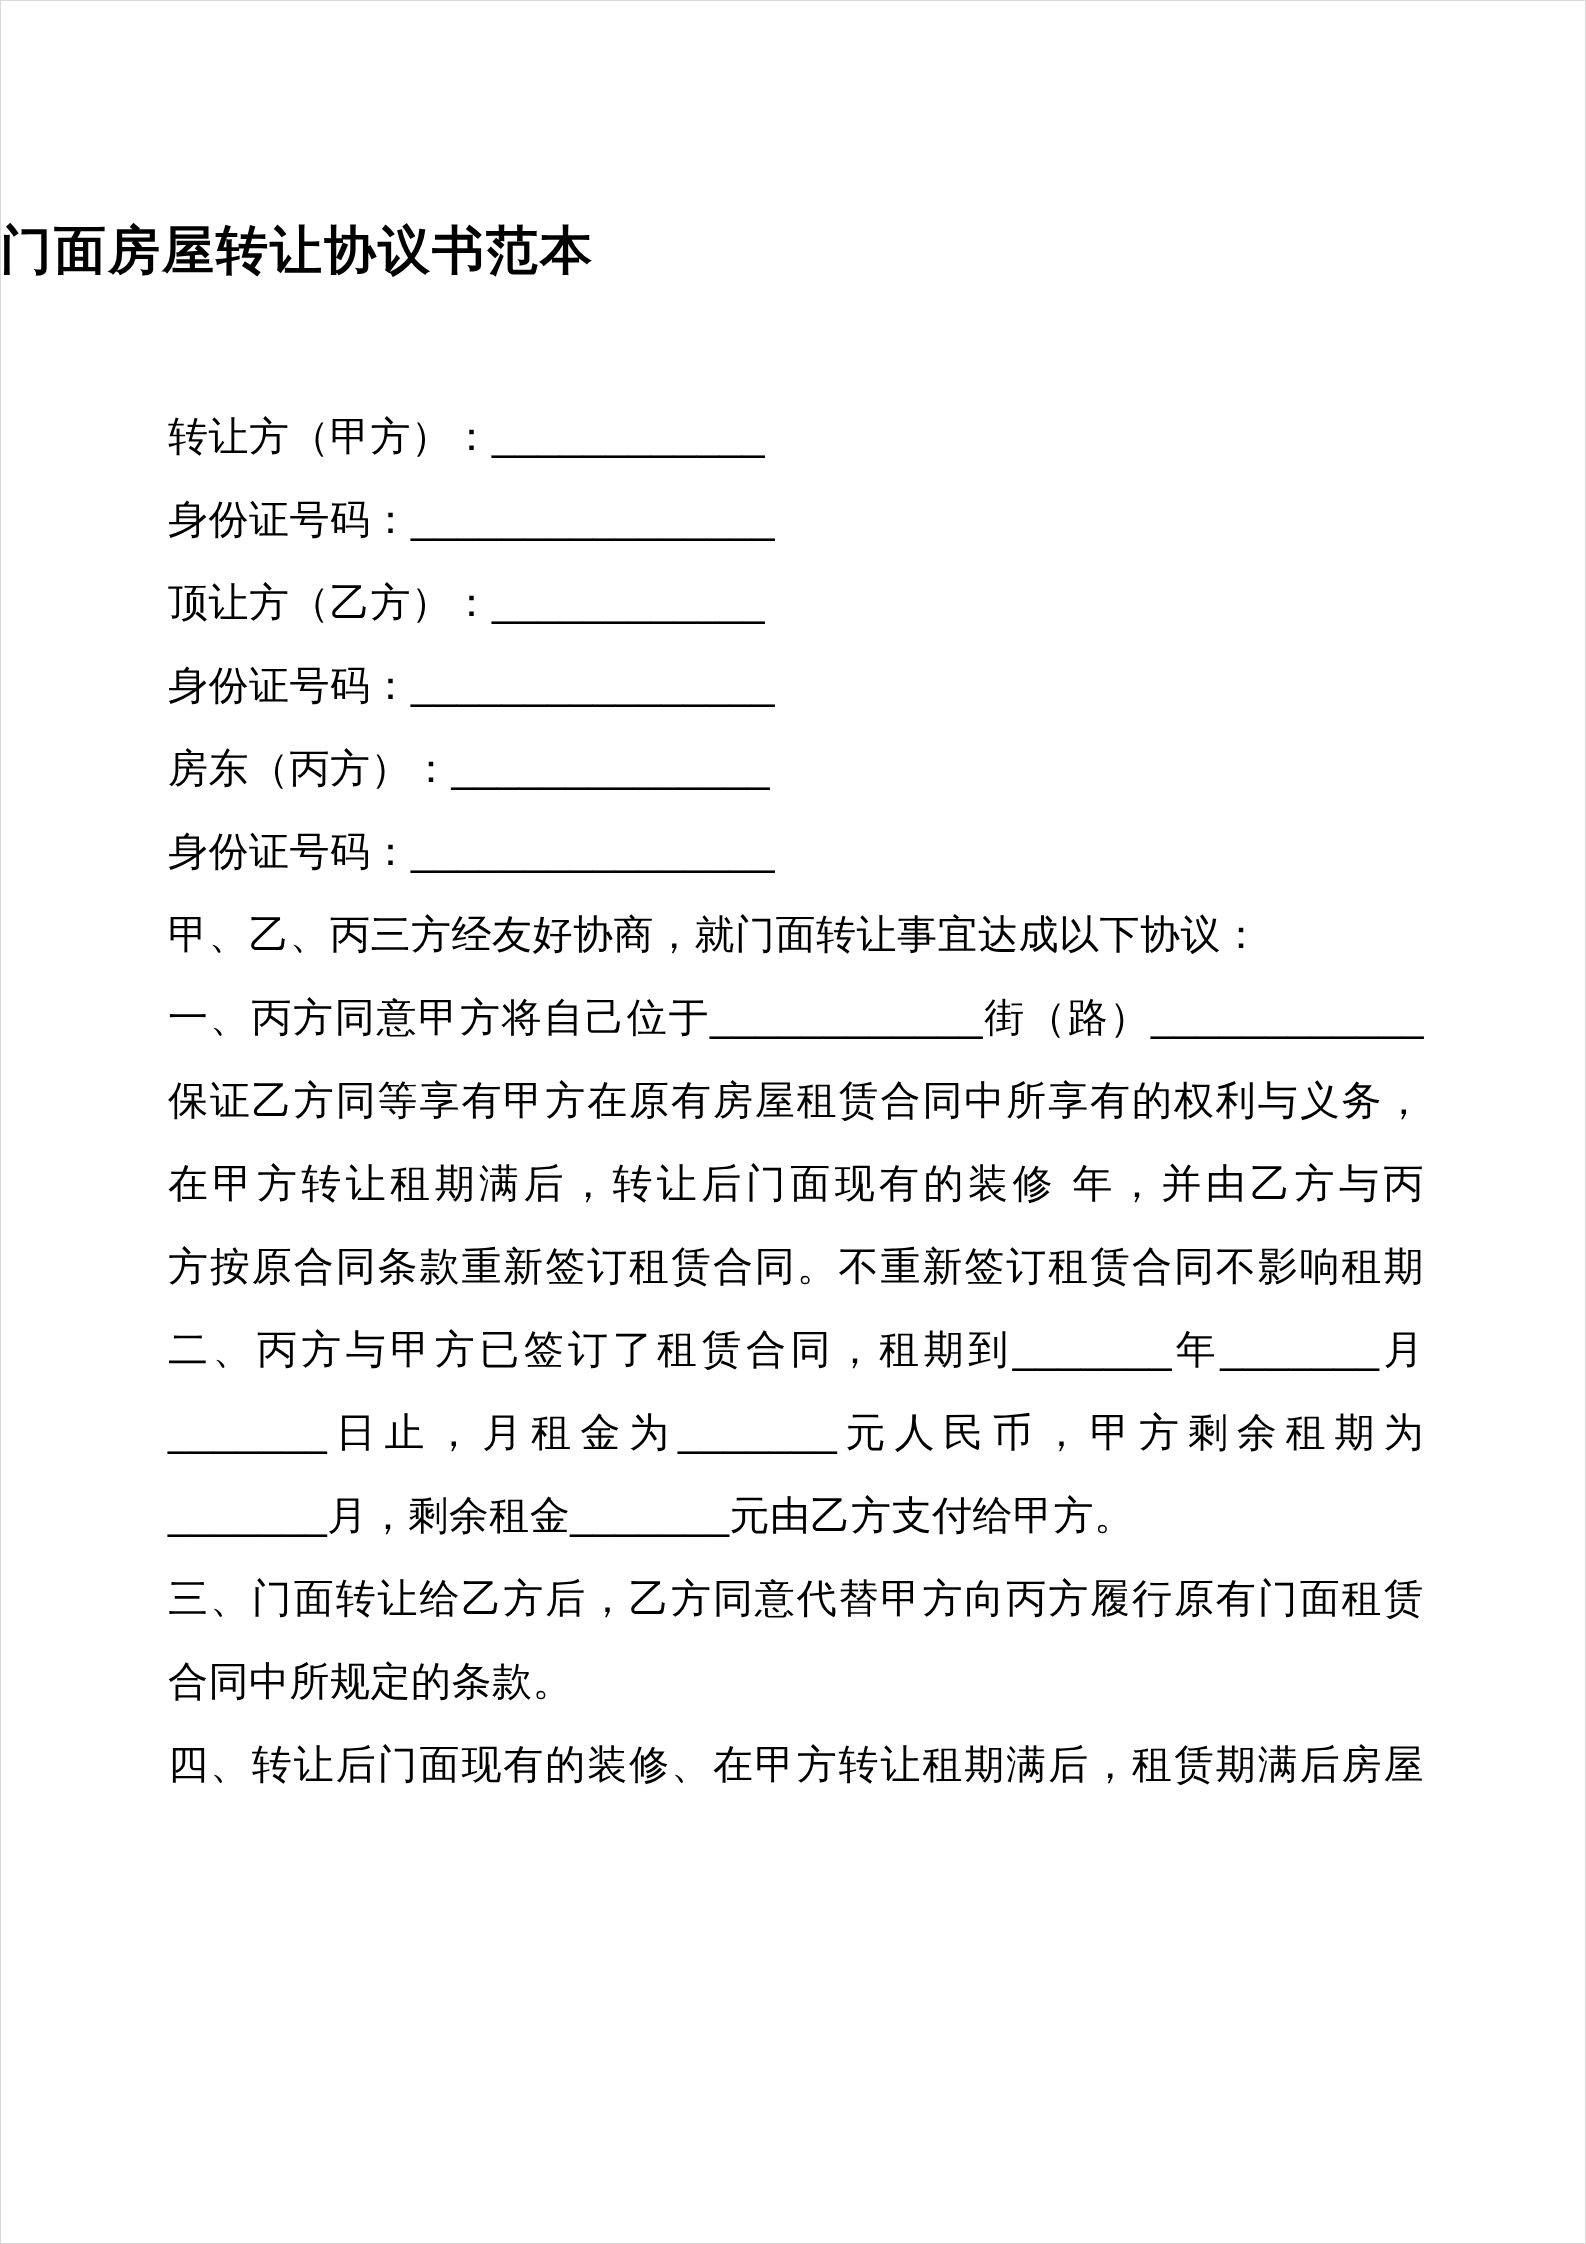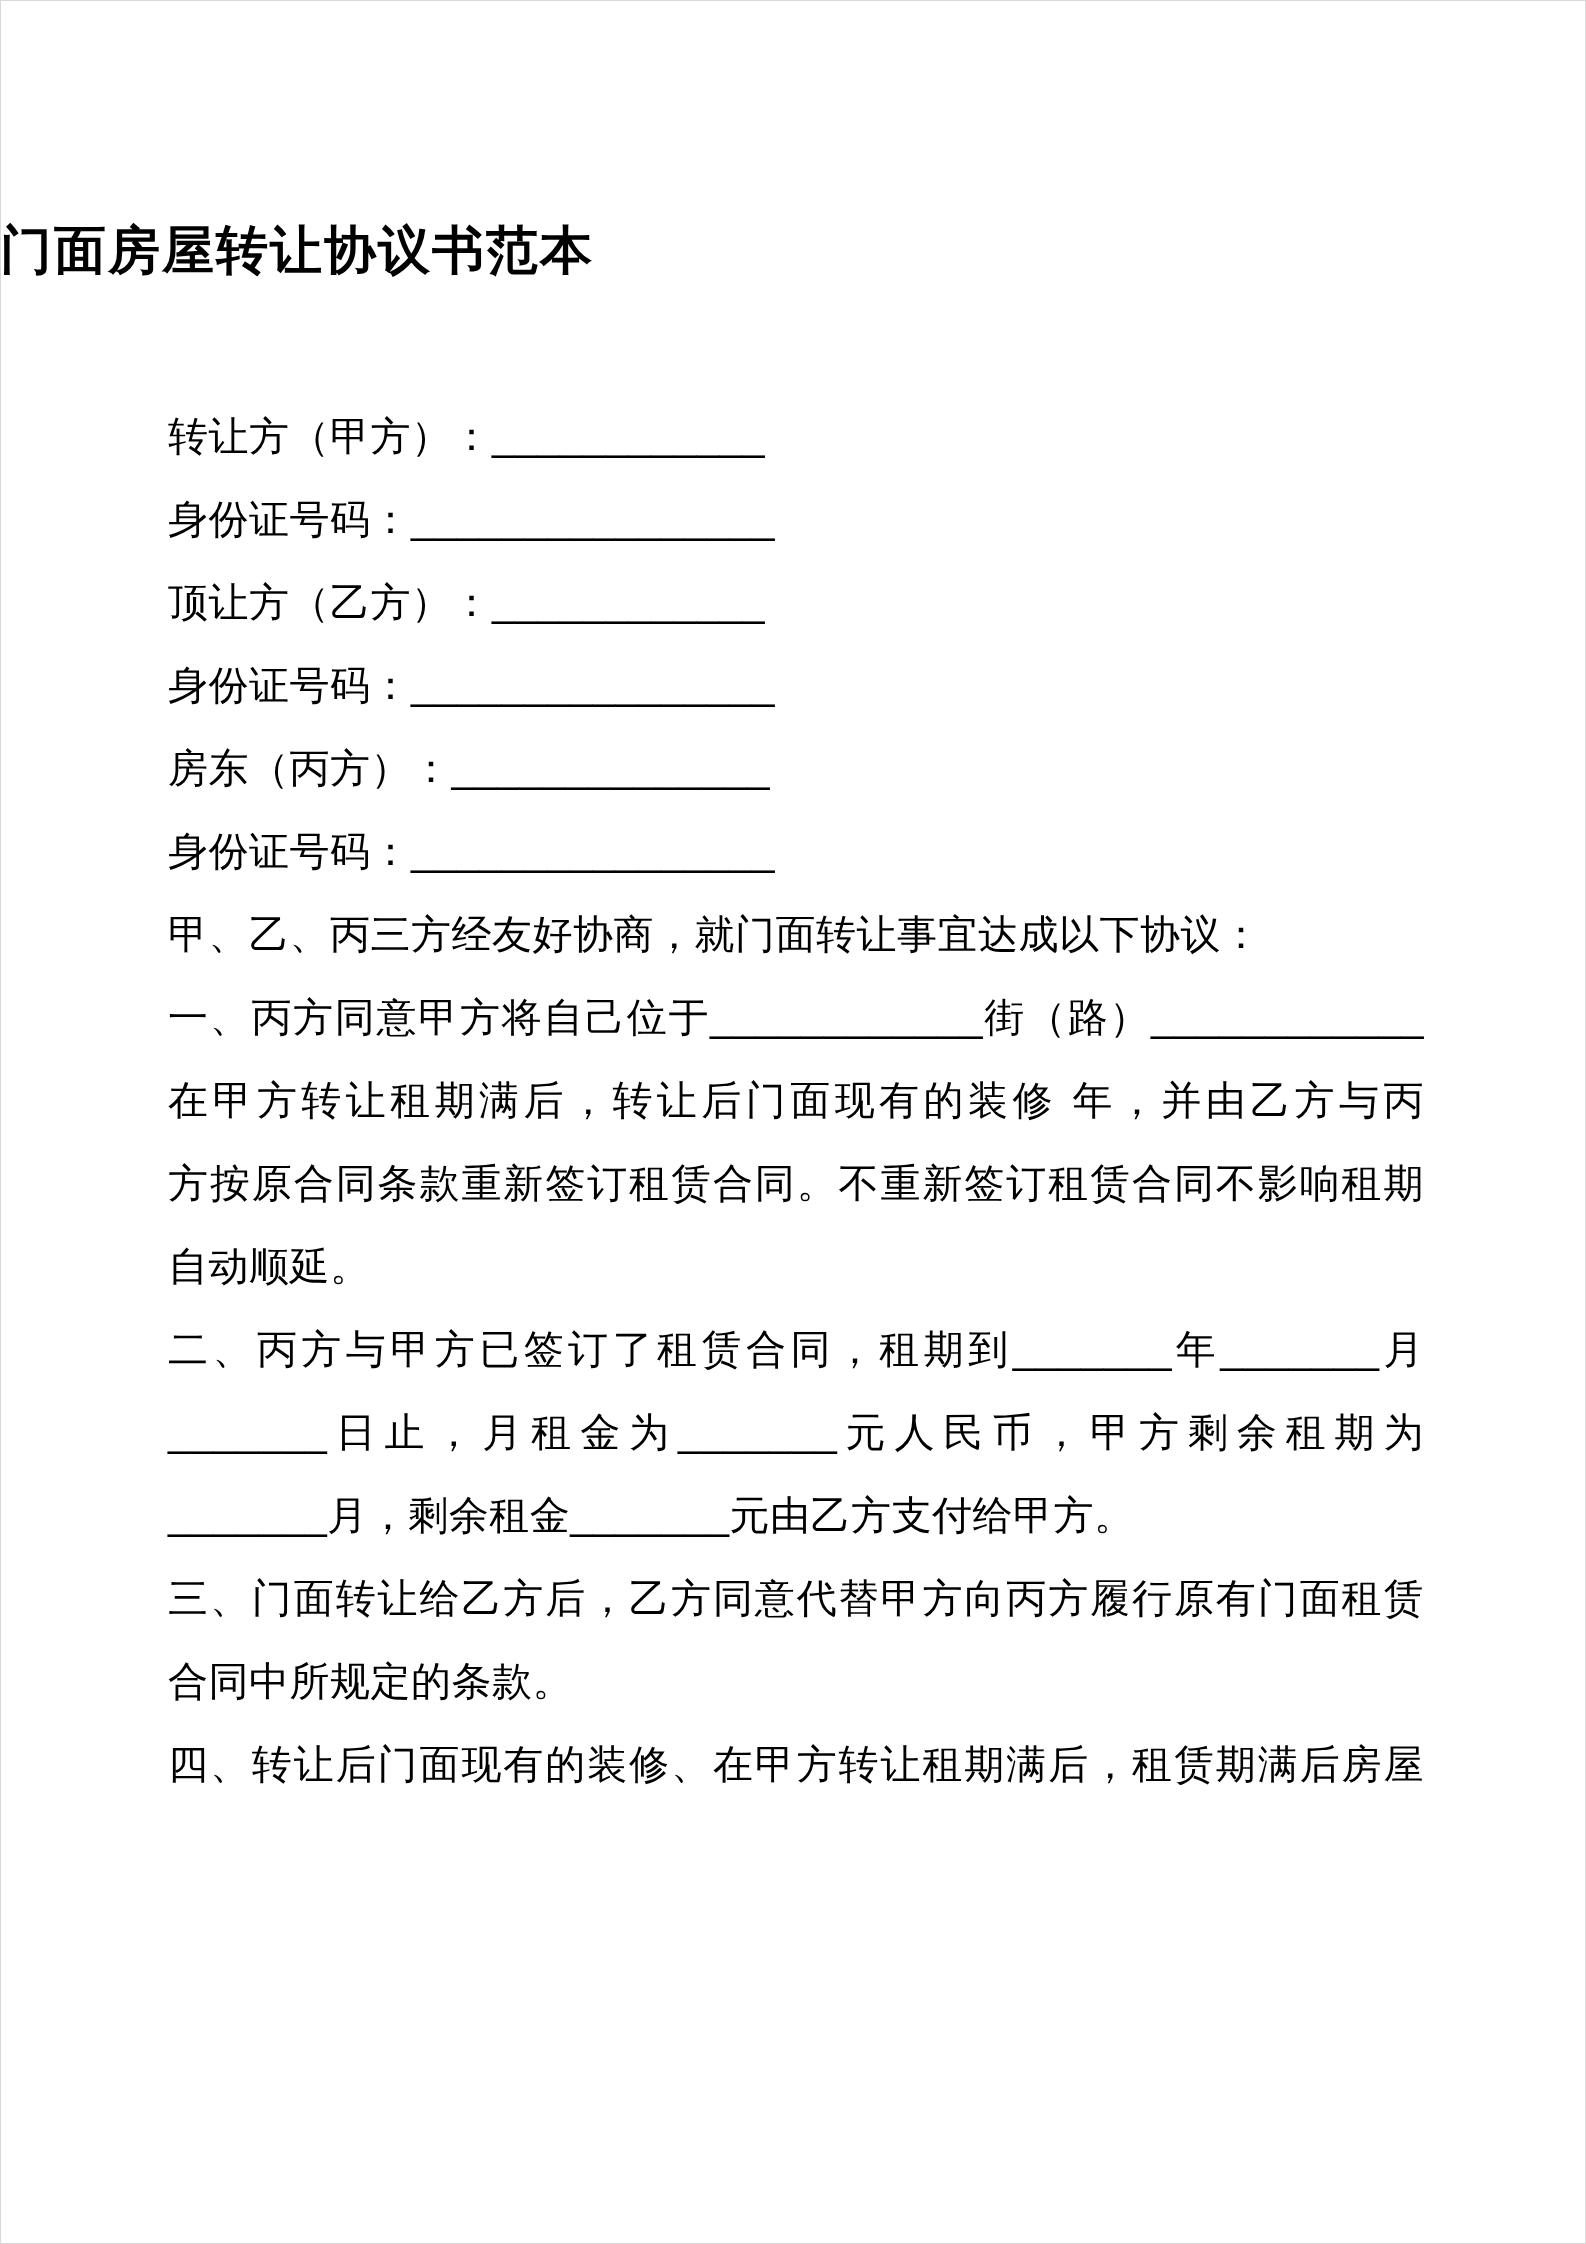--- a/index.html
+++ b/index.html
@@ -56,23 +56,23 @@
   <div class="doc-title">门面房屋转让协议书范本</div>
   <div class="doc-body">
       <div class="line">转让方（甲方）：____________</div>
       <div class="line">身份证号码：________________</div>
       <div class="line">顶让方（乙方）：____________</div>
       <div class="line">身份证号码：________________</div>
       <div class="line">房东（丙方）：______________</div>
       <div class="line">身份证号码：________________</div>
       <div class="line">甲、乙、丙三方经友好协商，就门面转让事宜达成以下协议：</div>
       <div class="line justify">一、丙方同意甲方将自己位于____________街（路）____________</div>
+      <div class="line justify">保证乙方同等享有甲方在原有房屋租赁合同中所享有的权利与义务，</div>
       <div class="line justify">在甲方转让租期满后，转让后门面现有的装修 年，并由乙方与丙</div>
       <div class="line justify">方按原合同条款重新签订租赁合同。不重新签订租赁合同不影响租期</div>
-      <div class="line">自动顺延。</div>
       <div class="line justify">二、丙方与甲方已签订了租赁合同，租期到_______年_______月</div>
       <div class="line justify">_______日止，月租金为_______元人民币，甲方剩余租期为</div>
       <div class="line">_______月，剩余租金_______元由乙方支付给甲方。</div>
       <div class="line justify">三、门面转让给乙方后，乙方同意代替甲方向丙方履行原有门面租赁</div>
       <div class="line">合同中所规定的条款。</div>
       <div class="line justify">四、转让后门面现有的装修、在甲方转让租期满后，租赁期满后房屋</div>
     </div>
 </div>
 
 </body></html>

